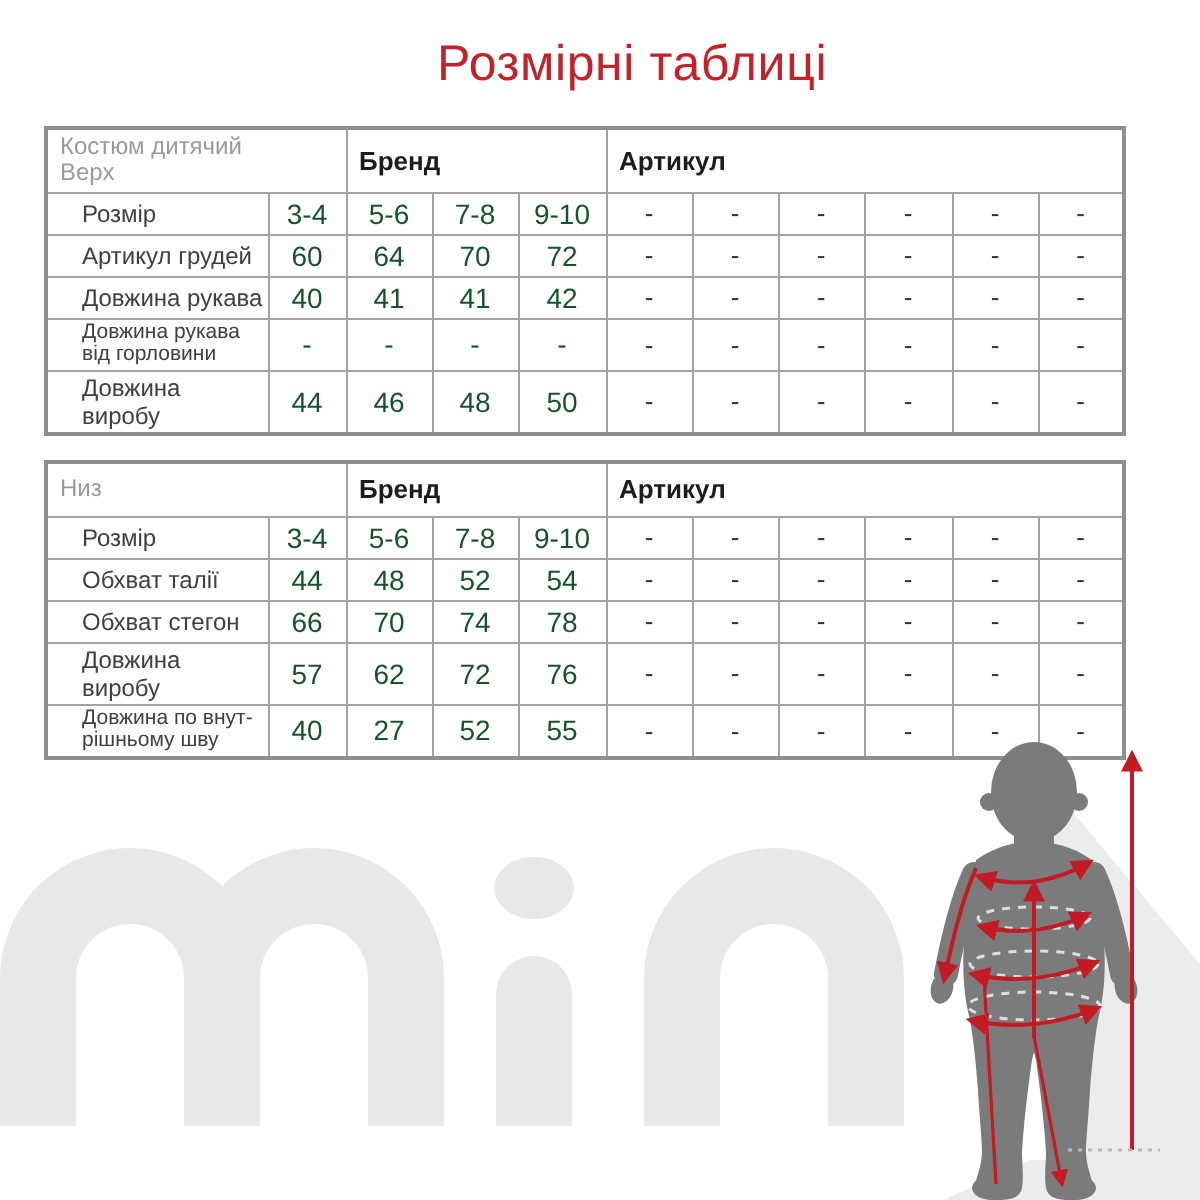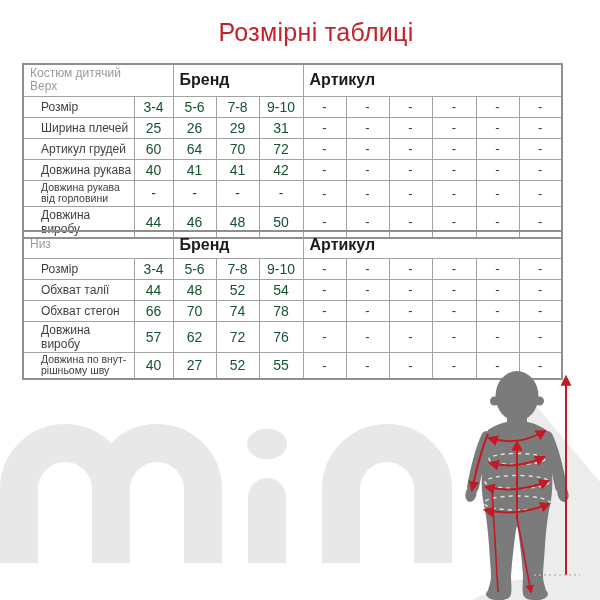--- a/index.html
+++ b/index.html
@@ -25,21 +25,21 @@
     border:1px solid #a2a2a2;vertical-align:middle;
     overflow:hidden;white-space:pre-line;
   }
   table.size-tbl thead tr{height:27px;}
   table.size-tbl tbody tr{height:21px;}
   th.muted{
     color:#9a9a9a;font-weight:400;font-size:12px;line-height:1.12;
     text-align:left;padding:2px 4px 2px 6px;margin-left:12px;
   }
   th.strong{
-    color:#1c1c1c;font-weight:bold;font-size:16px;
+    color:#1c1c1c;font-weight:bold;font-size:13px;
     text-align:left;padding:2px 4px 2px 6px;
   }
   td.label{
     font-size:12px;color:#3f3f3f;text-align:left;padding:1px 2px 1px 17px;
   }
   td.label.small{font-size:10.5px;line-height:1.1;}
   td.val{font-size:14px;color:#14532d;text-align:center;}
   td.dash{font-size:13px;color:#333;text-align:center;}
   .art{position:absolute;left:0;top:368px;width:600px;height:232px;}
 </style>
@@ -72,33 +72,20 @@
           <th colspan="6" class="strong">Артикул</th>
         </tr>
       </thead>
       <tbody>
         <tr>
           <td class="label">Розмір</td>
           <td class="val">3-4</td>
           <td class="val">5-6</td>
           <td class="val">7-8</td>
           <td class="val">9-10</td>
-          <td class="dash">-</td>
-          <td class="dash">-</td>
-          <td class="dash">-</td>
-          <td class="dash">-</td>
-          <td class="dash">-</td>
-          <td class="dash">-</td>
-        </tr>
-        <tr>
-          <td class="label">Ширина плечей</td>
-          <td class="val">25</td>
-          <td class="val">26</td>
-          <td class="val">29</td>
-          <td class="val">31</td>
           <td class="dash">-</td>
           <td class="dash">-</td>
           <td class="dash">-</td>
           <td class="dash">-</td>
           <td class="dash">-</td>
           <td class="dash">-</td>
         </tr>
         <tr>
           <td class="label">Артикул грудей</td>
           <td class="val">60</td>

